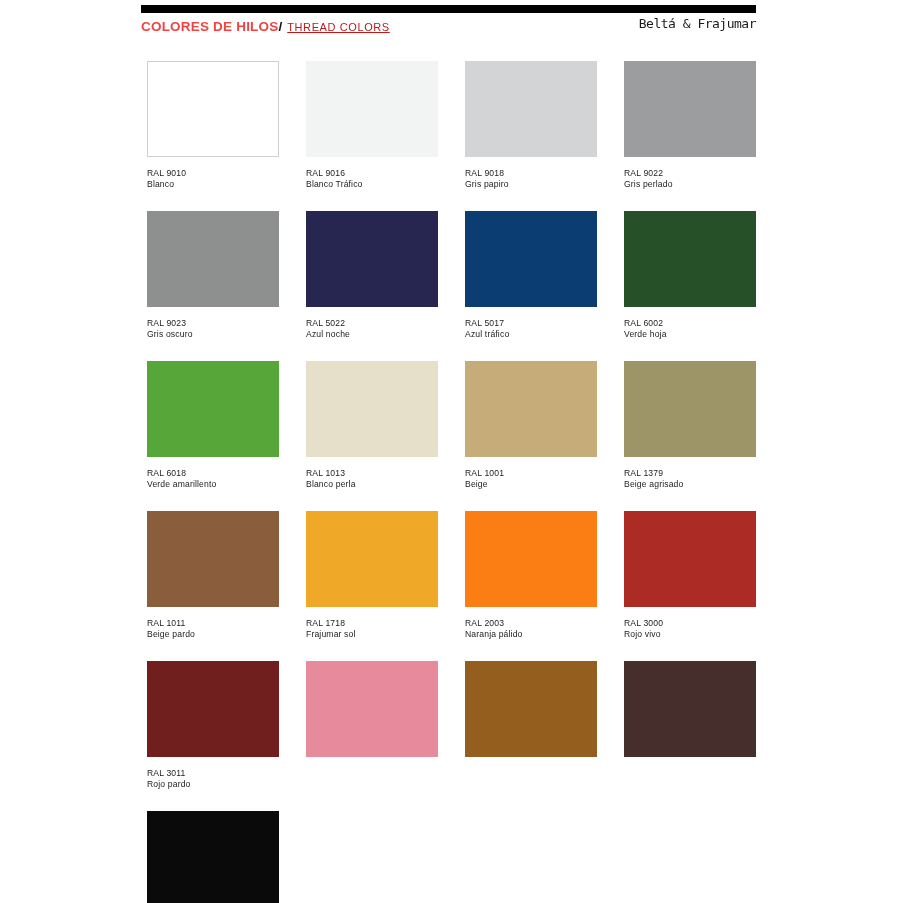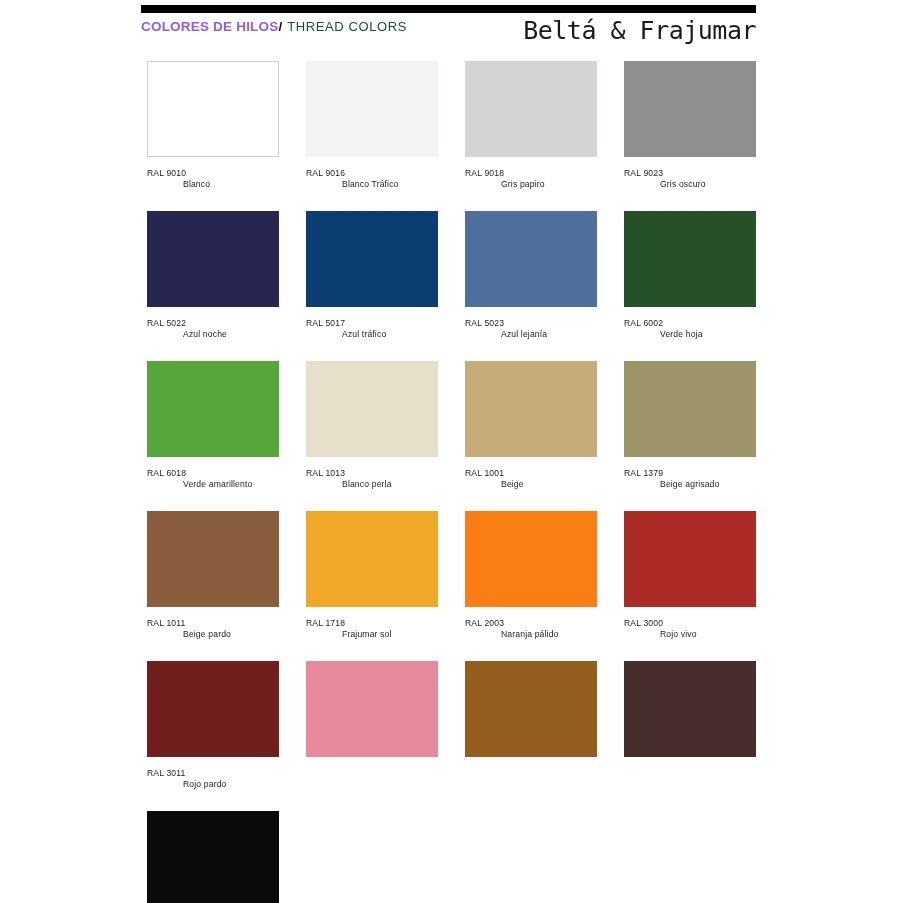--- a/index.html
+++ b/index.html
@@ -45,39 +45,40 @@
 
   .title-block {
     display: flex;
     align-items: baseline;
     gap: 0px;
     white-space: nowrap;
   }
   .title-es {
     font-size: 13.5px;
     font-weight: bold;
-    color: #8b5cf6;
+    color: #ef4444;
     letter-spacing: 0.2px;
   }
   .title-sep {
     font-size: 13.5px;
     font-weight: bold;
     color: #111111;
     padding-right: 5px;
   }
   .title-en {
-    font-size: 13px;
+    font-size: 11px;
     font-weight: normal;
-    color: #14532d;
+    color: #b91c1c;
     letter-spacing: 0.6px;
+    text-decoration: underline;
   }
 
   .brand {
     font-family: "DejaVu Sans Mono", monospace;
-    font-size: 25px;
+    font-size: 13px;
     color: #1a1a1a;
     letter-spacing: -0.5px;
     white-space: nowrap;
     transform: translateY(-3px);
   }
 
   
   .grid {
     position: absolute;
     left: 147px;
@@ -109,21 +110,20 @@
     font-size: 8.6px;
     line-height: 11.2px;
     color: #1c1c1c;
     letter-spacing: 0.15px;
   }
   .caption .ral {
     display: block;
   }
   .caption .name {
     display: block;
-    margin-left: 36px;
   }
 </style>
 </head>
 <body>
 
 <div class="page">
 
   <div class="top-rule"></div>
 
   <div class="header">
@@ -151,20 +151,27 @@
         </div>
       </div>
       <div class="cell">
         <div class="chip" style="background: rgb(211, 212, 214);"></div>
         <div class="caption">
           <span class="ral">RAL 9018</span>
           <span class="name">Gris papiro</span>
         </div>
       </div>
       <div class="cell">
+        <div class="chip" style="background: rgb(156, 157, 158);"></div>
+        <div class="caption">
+          <span class="ral">RAL 9022</span>
+          <span class="name">Gris perlado</span>
+        </div>
+      </div>
+      <div class="cell">
         <div class="chip" style="background: rgb(142, 143, 143);"></div>
         <div class="caption">
           <span class="ral">RAL 9023</span>
           <span class="name">Gris oscuro</span>
         </div>
       </div>
       <div class="cell">
         <div class="chip" style="background: rgb(39, 38, 80);"></div>
         <div class="caption">
           <span class="ral">RAL 5022</span>
@@ -172,27 +179,20 @@
         </div>
       </div>
       <div class="cell">
         <div class="chip" style="background: rgb(11, 60, 114);"></div>
         <div class="caption">
           <span class="ral">RAL 5017</span>
           <span class="name">Azul tráfico</span>
         </div>
       </div>
       <div class="cell">
-        <div class="chip" style="background: rgb(79, 111, 156);"></div>
-        <div class="caption">
-          <span class="ral">RAL 5023</span>
-          <span class="name">Azul lejanía</span>
-        </div>
-      </div>
-      <div class="cell">
         <div class="chip" style="background: rgb(38, 81, 40);"></div>
         <div class="caption">
           <span class="ral">RAL 6002</span>
           <span class="name">Verde hoja</span>
         </div>
       </div>
       <div class="cell">
         <div class="chip" style="background: rgb(86, 166, 58);"></div>
         <div class="caption">
           <span class="ral">RAL 6018</span>

